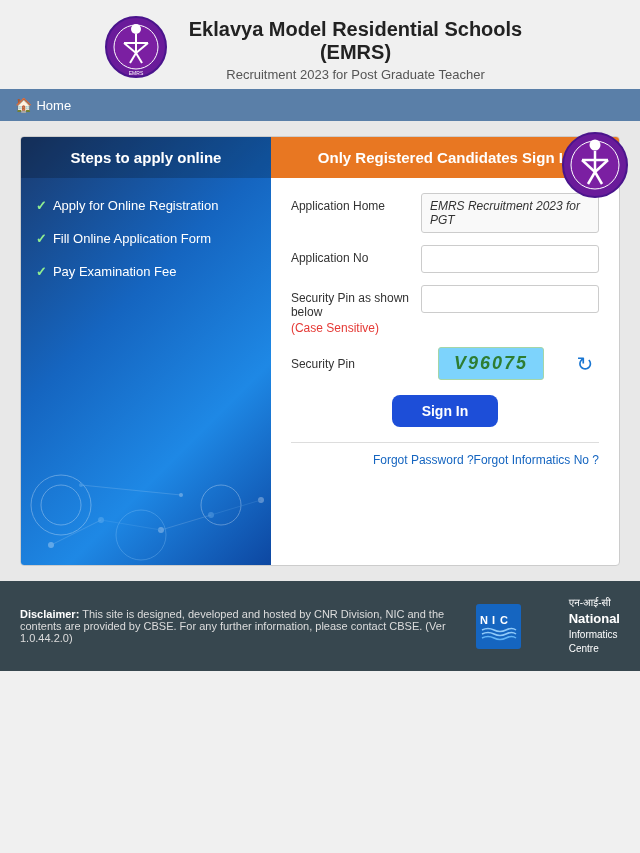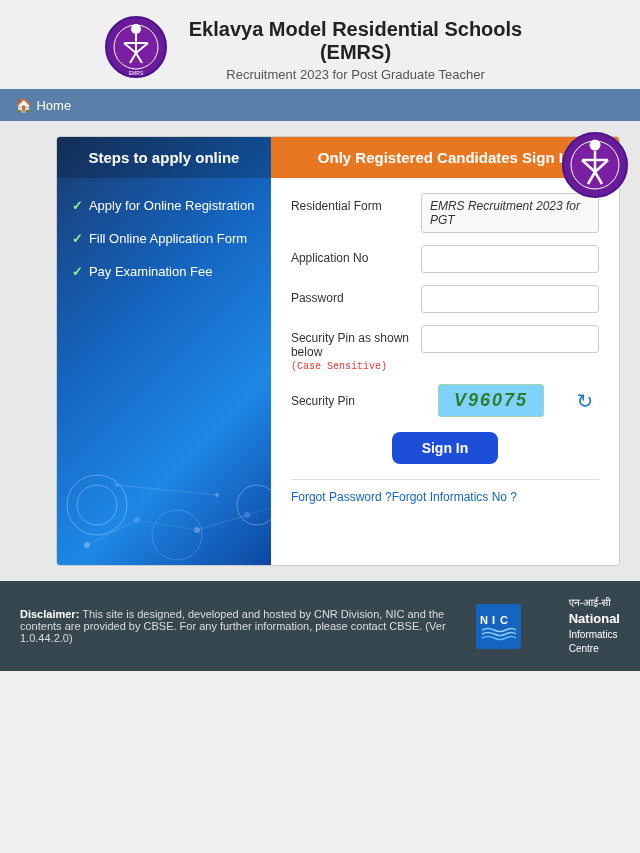--- a/index.html
+++ b/index.html
@@ -51,21 +51,20 @@
       position: relative;
     }
 
     .content-box {
       display: flex;
       background: #fff;
       border: 1px solid #ccc;
       border-radius: 4px;
       overflow: hidden;
       min-height: 430px;
-      margin-left: 36px;
     }
 
     
     .left-panel {
       width: 265px;
       background: linear-gradient(135deg, #1a3a6e 0%, #1565c0 40%, #1e88e5 70%, #0d47a1 100%);
       padding: 0;
       position: relative;
       overflow: hidden;
     }
@@ -153,23 +152,22 @@
       flex: 1;
       border: 1px solid #ccc;
       border-radius: 3px;
       padding: 5px 8px;
       font-size: 12px;
       height: 28px;
       outline: none;
     }
     .case-sensitive {
       color: #e53935;
-      font-size: 10px;
+      font-size: 12px;
       margin-top: 2px;
-      font-family: Liberation Mono, monospace;
     }
 
     .security-pin-row {
       display: flex;
       align-items: center;
       gap: 27px;
       margin-bottom: 15px;
     }
     .security-pin-label {
       width: 120px;
@@ -216,21 +214,21 @@
     }
 
     .divider {
       border: none;
       border-top: 1px solid #ddd;
       margin: 10px 0;
     }
 
     .forgot-row {
       display: flex;
-      justify-content: flex-start;
+      justify-content: flex-end;
       margin-top: 10px;
     }
     .forgot-link {
       color: #1565c0;
       font-size: 12px;
       cursor: pointer;
       text-decoration: none;
       text-align: center;
     }
 
@@ -400,33 +398,29 @@
       </svg>
     </div>
 
     <div class="right-panel">
       <div class="right-panel-header">
         <div class="right-panel-title">Only Registered Candidates Sign In</div>
       </div>
       <div class="right-panel-body">
 
         <div class="form-row">
-          <div class="form-label">Residential Form</div>
+          <div class="form-label">Application Home</div>
           <div class="form-value">EMRS Recruitment 2023 for PGT</div>
         </div>
 
         <div class="form-row">
           <div class="form-label">Application No</div>
           <input type="text" class="form-input" style="">
         </div>
 
-        <div class="form-row">
-          <div class="form-label">Password</div>
-          <input type="password" class="form-input" style="">
-        </div>
 
         <div class="form-row">
           <div class="form-label">
             <span>Security Pin as shown below</span>
             <div class="case-sensitive">(Case Sensitive)</div>
           </div>
           <input type="text" class="form-input" style="">
         </div>
 
         <div class="security-pin-row">

